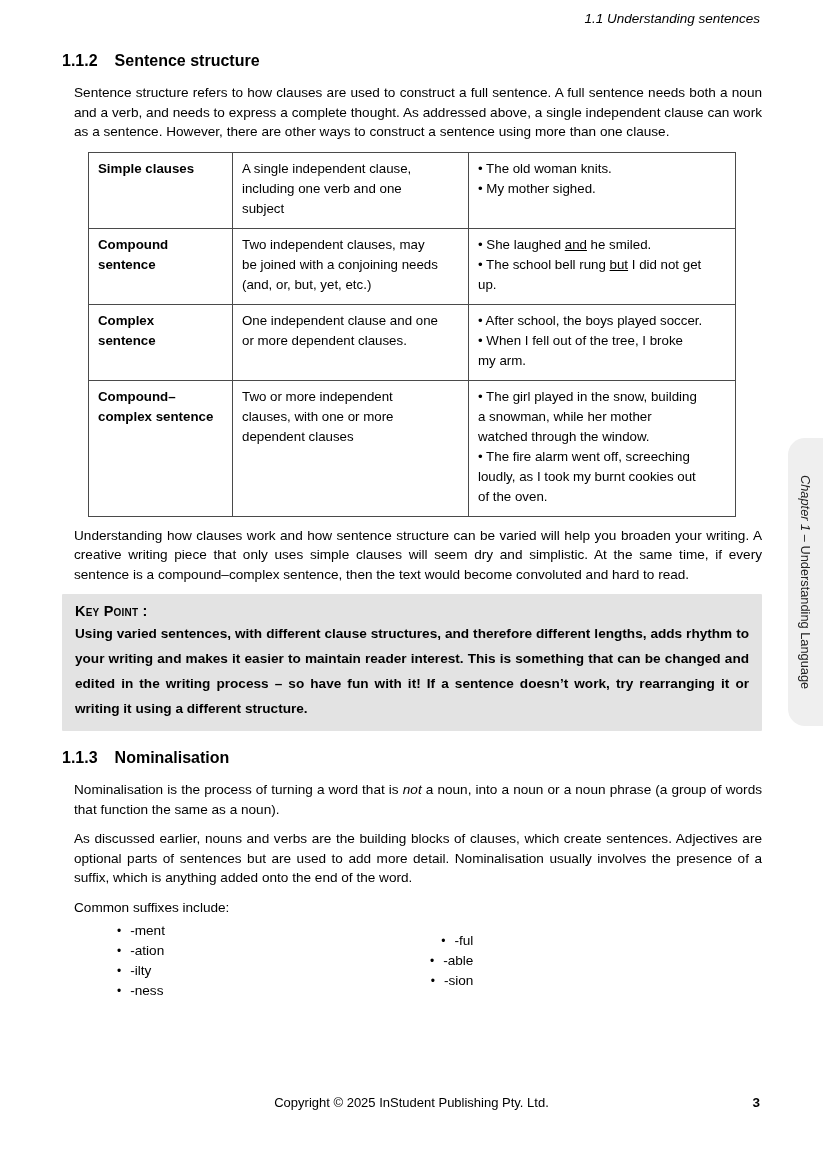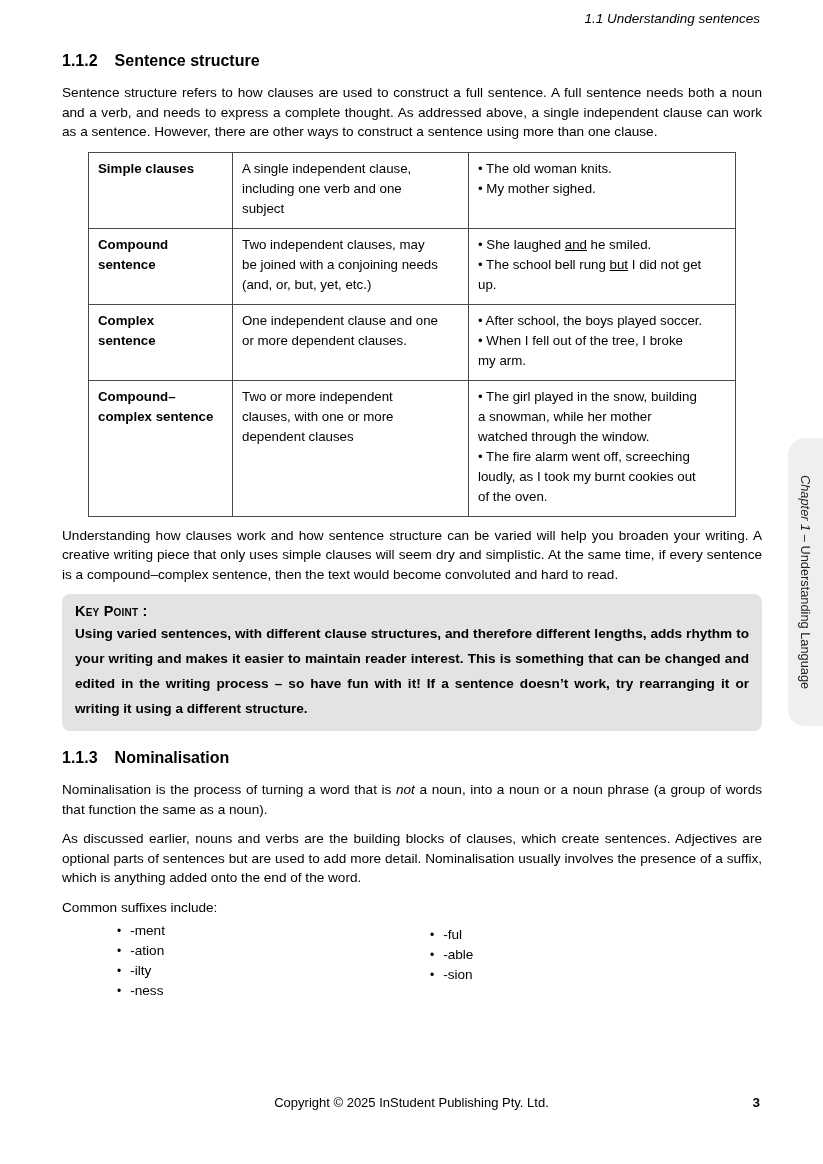--- a/index.html
+++ b/index.html
@@ -17,55 +17,55 @@
   }
   .content{
     position:absolute;top:52px;left:62px;width:700px;
   }
   h1.sec{
     margin:0 0 13px 0;font-size:16px;font-weight:bold;color:#000;
     display:flex;gap:17px;
   }
   h1.sec.second{margin-top:18px;}
   p.body{
-    margin:0 0 10px 0;font-size:13.6px;line-height:19.5px;
+    margin:0 0 10px 12px;font-size:13.6px;line-height:19.5px;
     text-align:justify;color:#000;
   }
   
   .tbl-wrap{margin:4px 0 9px 26px;}
   table.def{
     border-collapse:collapse;table-layout:fixed;width:647px;
   }
   table.def td{
     border:1px solid var(--table-border,#4a4a4a);
     vertical-align:top;
     padding:6px 9px 9px 9px;
     font-size:13.3px;line-height:20px;color:#000;
     white-space:pre-line;
   }
   td.term{font-weight:bold;}
   
   .keypoint{
     margin:5px 0 0 0;
     background:var(--key-bg,#e3e3e3);
-    border-radius:8px;
+    border-radius:1px;
     padding:7px 13px 10px 13px;
   }
   .kp-label{
     font-weight:bold;font-variant:small-caps;font-size:14.5px;line-height:20px;color:#000;
     letter-spacing:0.2px;
   }
   .kp-body{
     font-size:13.6px;line-height:25px;text-align:justify;color:#000;margin:0;font-weight:bold;
   }
   
   .suffix-cols{display:flex;margin-top:2px;}
   .suffix-col{list-style:none;margin:0;padding:0;}
   .suffix-col.left{margin-left:55px;}
-  .suffix-col.right{margin-left:265px;margin-top:4px;}
+  .suffix-col.right{margin-left:265px;margin-top:10px;text-align:right;}
   .suffix-col li{
     font-size:13.6px;line-height:20px;color:#000;
   }
   .suffix-col li::before{content:"•";margin-right:9px;font-size:12px;}
   
   .side-tab{
     position:absolute;top:438px;right:0;width:35px;height:288px;
     background:var(--tab-bg,#efefef);
     border-radius:17px 0 0 17px;
     display:flex;align-items:center;justify-content:center;

